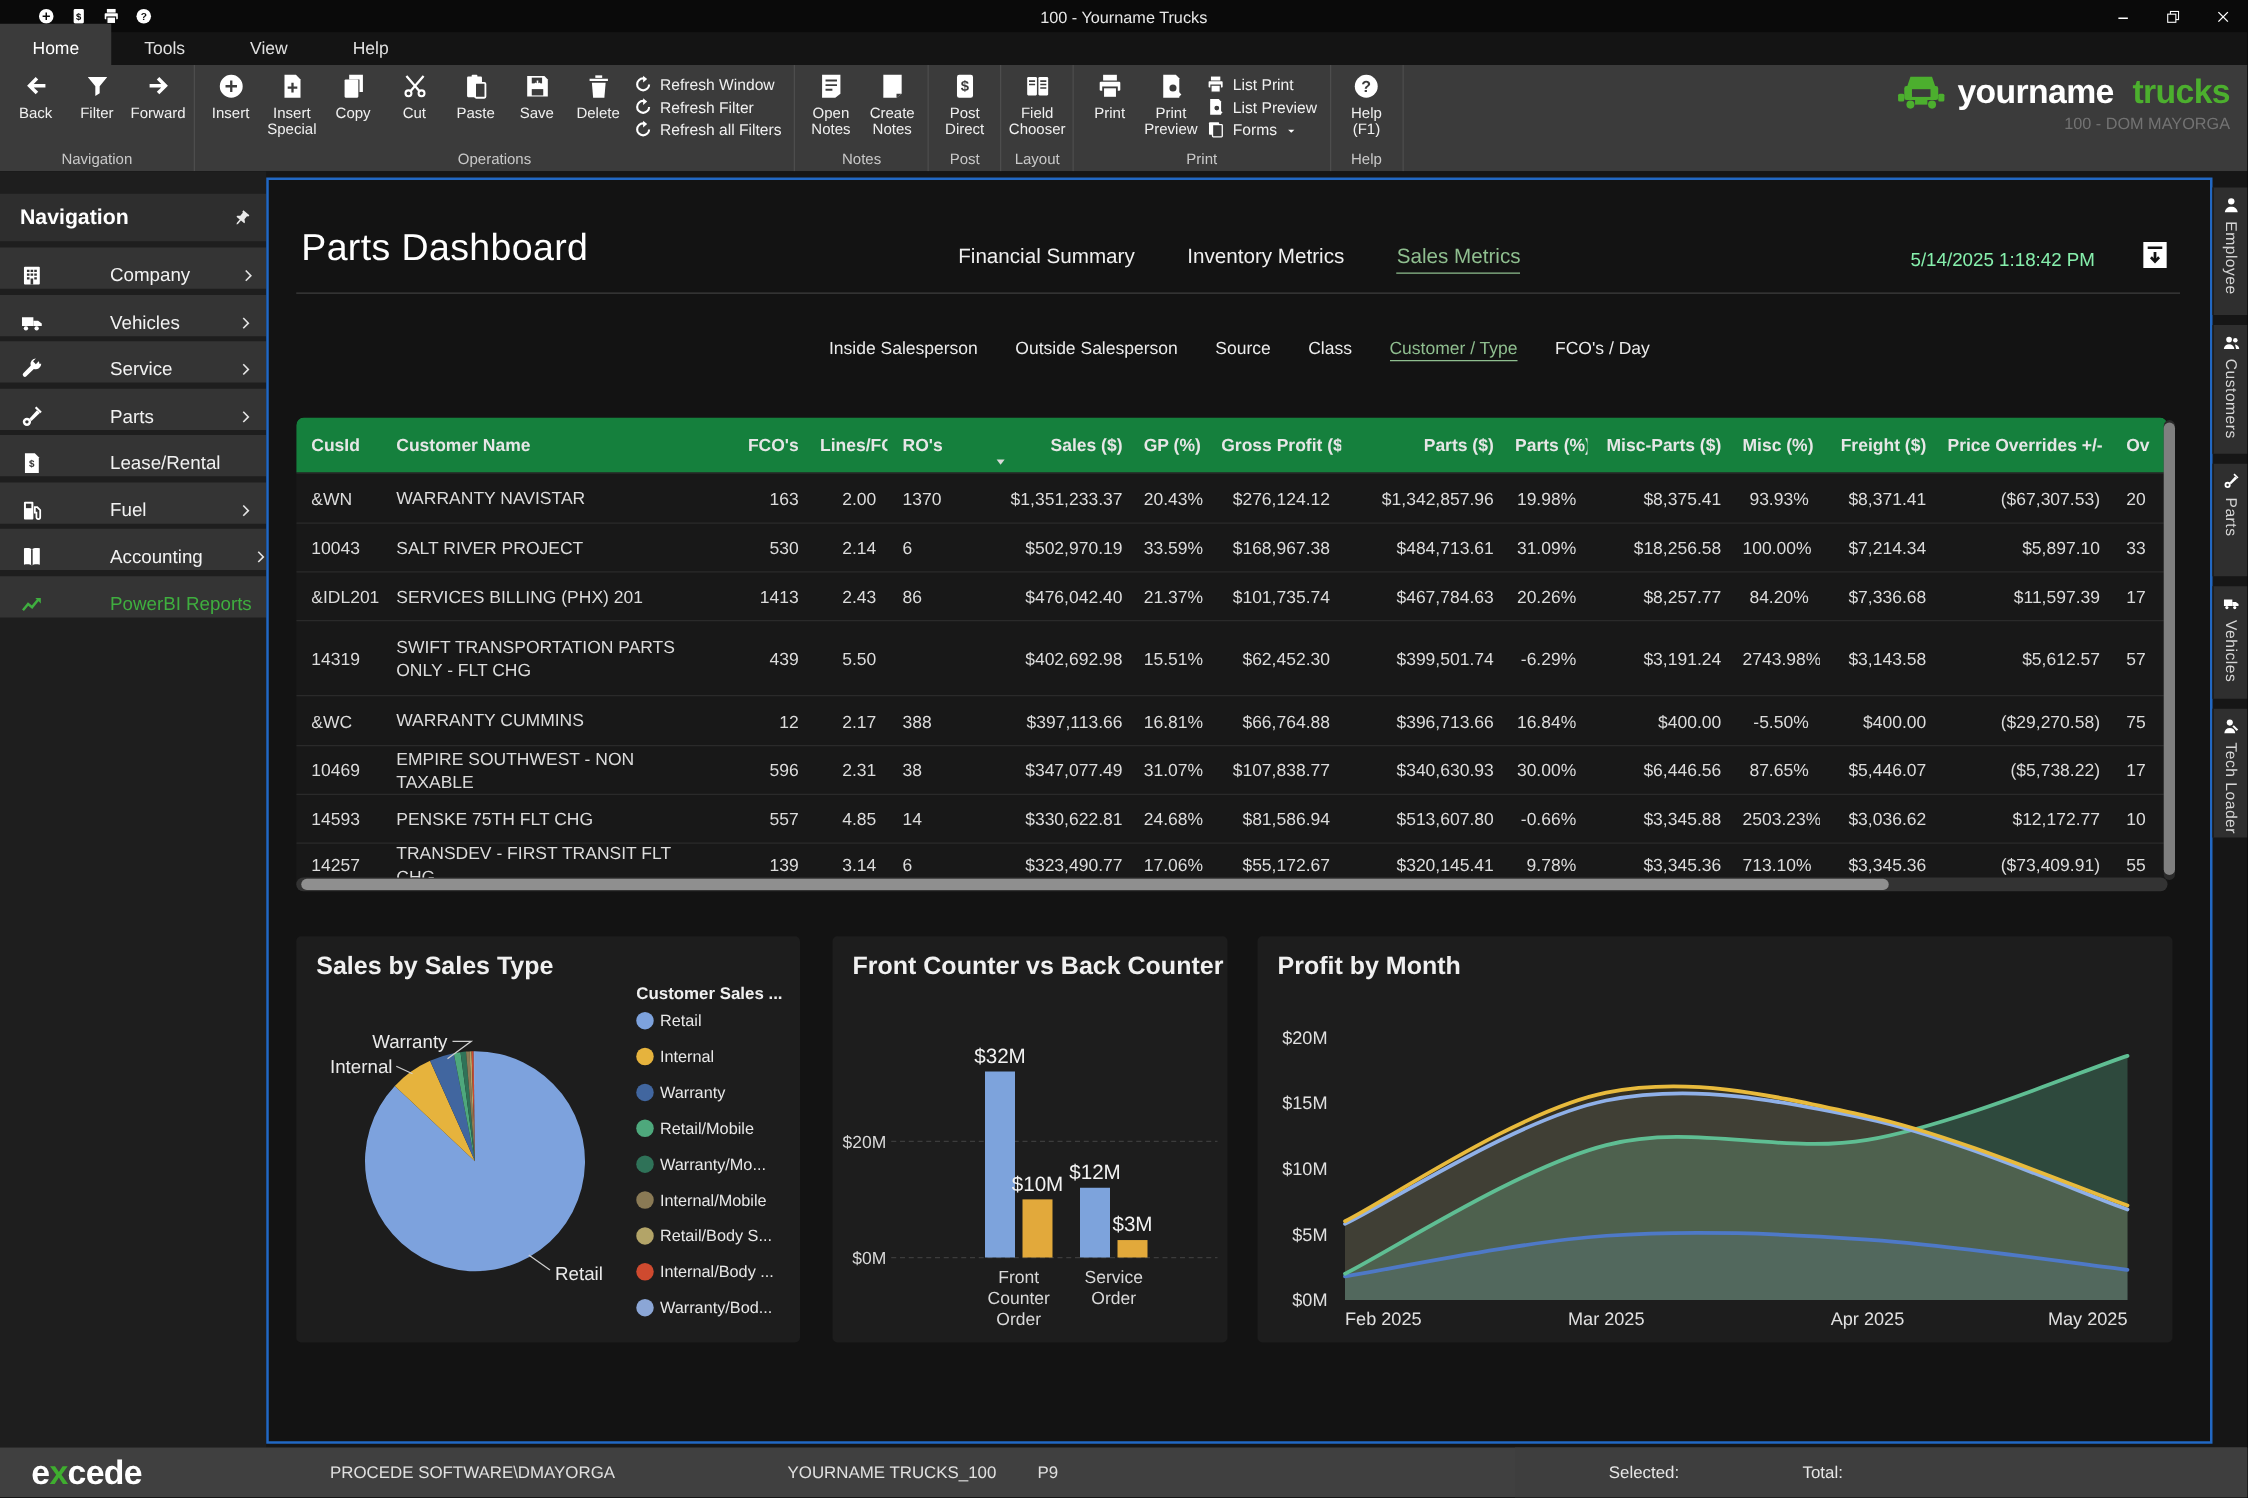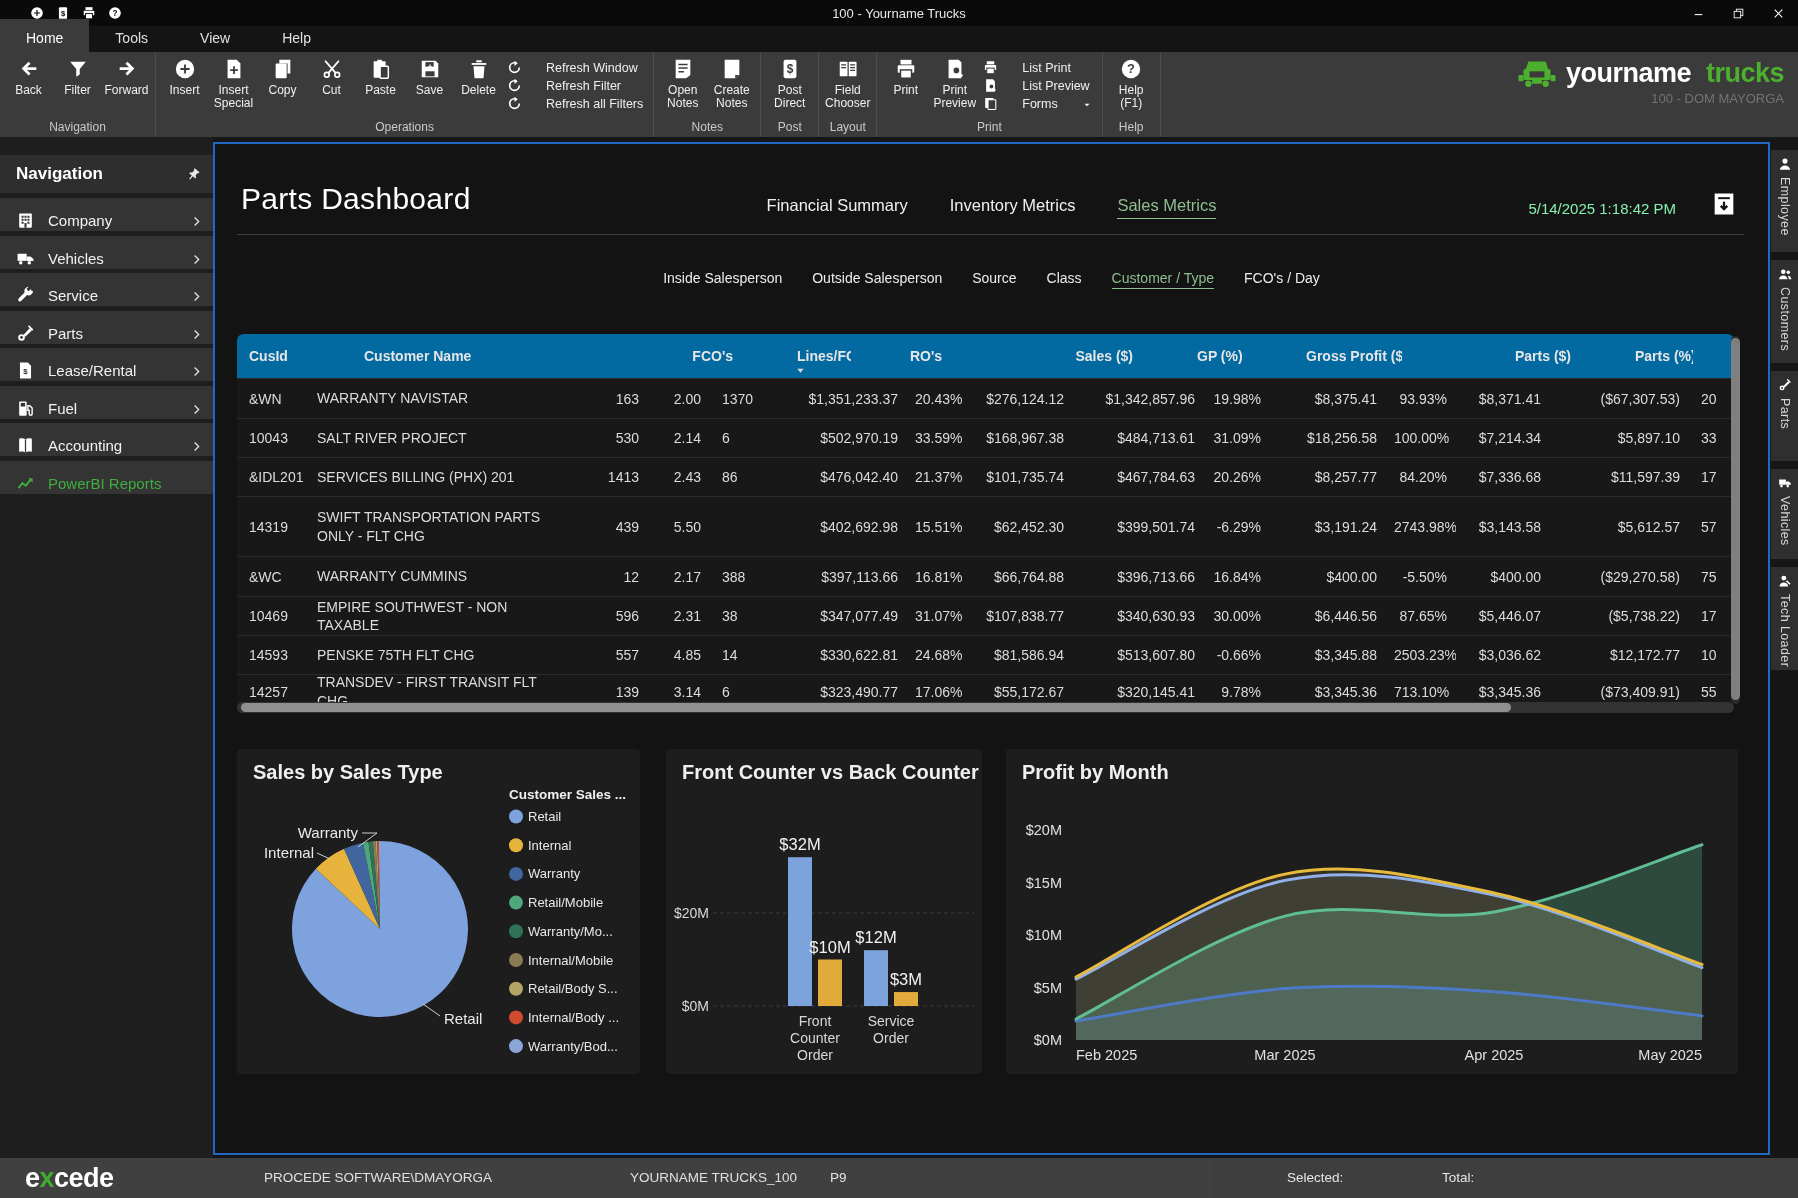--- a/index.html
+++ b/index.html
@@ -23,39 +23,39 @@
 
   
   .ribbon { position:absolute; left:0; top:52px; width:100%; height:85px; background:#3b3b3b; display:flex; }
   .rgroup { display:flex; flex-direction:column; border-right:1px solid #4d4d4d; padding:2px 4px 0; }
   .rgroup-content { flex:1; display:flex; align-items:flex-start; }
   .rgroup-label { text-align:center; font-size:12px; color:#c9c9c9; padding:1px 0 3px; }
   .bigbtn { width:49px; display:flex; flex-direction:column; align-items:center; padding-top:4px; cursor:pointer; color:#fff; }
   .bigbtn .ico { width:22px; height:22px; }
   .bigbtn .lbl { font-size:12px; line-height:1.12; text-align:center; margin-top:4px; color:#f0f0f0; }
   .stackcol { display:flex; flex-direction:column; justify-content:flex-start; gap:3px; padding:6px 6px 0 4px; }
-  .smallbtn { display:flex; align-items:center; gap:24px; font-size:12.5px; color:#f0f0f0; cursor:pointer; }
+  .smallbtn { display:flex; align-items:center; gap:6px; font-size:12.5px; color:#f0f0f0; cursor:pointer; }
   .smallbtn .ico { width:15px; height:15px; color:#fff; }
   .smallbtn .caret { width:10px; height:10px; color:#fff; }
   .ribbon-brand { position:absolute; right:14px; top:6px; text-align:right; }
   .brandline { display:flex; align-items:center; gap:8px; justify-content:flex-end; }
   .brandline .ico { width:42px; height:30px; color:#4CAF2E; }
   .brand-white { font-size:27px; font-weight:600; color:#fff; letter-spacing:-0.5px; }
   .brand-green { font-size:27px; font-weight:600; color:#4CAF2E; letter-spacing:-0.5px; margin-left:7px; }
   .brand-sub { font-size:13px; color:#737373; margin-top:2px; }
 
   
   .main { position:absolute; left:0; top:137px; width:100%; height:1021px; background:#161616; }
 
   
   .sidebar { position:absolute; left:0; top:0; width:213px; height:100%; background:#1e1e1e; }
   .sb-header { position:absolute; left:0; top:18px; width:100%; height:38px; background:#2e2e2e; display:flex; align-items:center; padding:0 12px 0 16px; }
   .sb-header .t { font-size:17px; font-weight:bold; color:#fff; flex:1; }
   .sb-header .ico { width:15px; height:15px; color:#e8e8e8; cursor:pointer; }
-  .sb-item { position:absolute; left:0; width:100%; height:33px; background:#343434; display:flex; align-items:center; padding:12px 10px 0 16px; cursor:pointer; }
+  .sb-item { position:absolute; left:0; width:100%; height:33px; background:#343434; display:flex; align-items:center; padding:12px 10px 0 16px; cursor:pointer;gap:40px; }
   .sb-item .ico { width:19px; height:19px; color:#fff; margin-right:13px; flex:none; }
   .sb-item .lbl { font-size:15px; color:#f2f2f2; flex:1; }
   .sb-item .chev { width:13px; height:13px; color:#e3e3e3; flex:none; }
   .sb-item.green .ico, .sb-item.green .lbl { color:#3FAE3F; }
 
   
   .content { position:absolute; left:213px; top:5px; width:1557px; height:1013px; background:#131313; border:2px solid #2268c3; }
   .page-title { position:absolute; left:26px; top:38px; font-size:30px; font-weight:300; color:#fff; letter-spacing:0.3px; }
   .dash-tabs { position:absolute; left:0; top:52px; width:100%; display:flex; justify-content:center; gap:42px; }
   .dash-tab { font-size:16.5px; color:#f0f0f0; cursor:pointer; padding-bottom:3px; }
@@ -63,21 +63,21 @@
   .timestamp { position:absolute; right:92px; top:56px; font-size:15px; color:#86efac; }
   .export-ico { position:absolute; right:30px; top:46px; width:28px; height:28px; color:#fff; cursor:pointer; }
   .divider { position:absolute; left:22px; right:24px; top:90px; height:1px; background:#3f3f3f; }
   .subtabs { position:absolute; left:0; top:126px; width:100%; display:flex; justify-content:center; gap:30px; }
   .subtab { font-size:14px; color:#ececec; cursor:pointer; padding-bottom:2px; }
   .subtab.active { color:#8FBE8F; border-bottom:1px solid #8FBE8F; }
 
   
   .ptable { position:absolute; left:22px; top:190px; width:1497px; background:#181818; border-radius:6px 6px 0 0; overflow:hidden; }
   .trow { display:grid; align-items:center; }
-  .thead { background:#0369a1; height:44px; font-weight:700; font-size:14px; color:#e6e6e6; border-radius:6px 6px 0 0;gap:47px; }
+  .thead { background:#15803d; height:44px; font-weight:700; font-size:14px; color:#e6e6e6; border-radius:6px 6px 0 0; }
   .tbody-row { font-size:14px; color:#dcdcdc; border-top:1px solid #2a2a2a; }
   .cell { padding:0 8px; white-space:nowrap; overflow:hidden; }
   .cell.l { text-align:left; padding-left:12px; }
   .cell.r { text-align:right; padding-right:9px; }
   .cell.wrap { white-space:normal; line-height:1.3; }
   .sortcaret { position:absolute; left:580px; top:218px; width:11px; height:11px; color:#d9d9d9; }
   .hscroll { position:absolute; left:22px; top:558px; width:1497px; height:11px; background:#333; border-radius:6px; cursor:pointer; }
   .hscroll .thumb { position:absolute; left:4px; top:1px; width:1270px; height:9px; background:#8f8f8f; border-radius:5px; }
   .vscroll { position:absolute; left:1516px; top:192px; width:9px; height:368px; background:#2a2a2a; border-radius:5px; cursor:pointer; }
   .vscroll .thumb { position:absolute; left:0; top:2px; width:9px; height:362px; background:#7f7f7f; border-radius:5px; }

